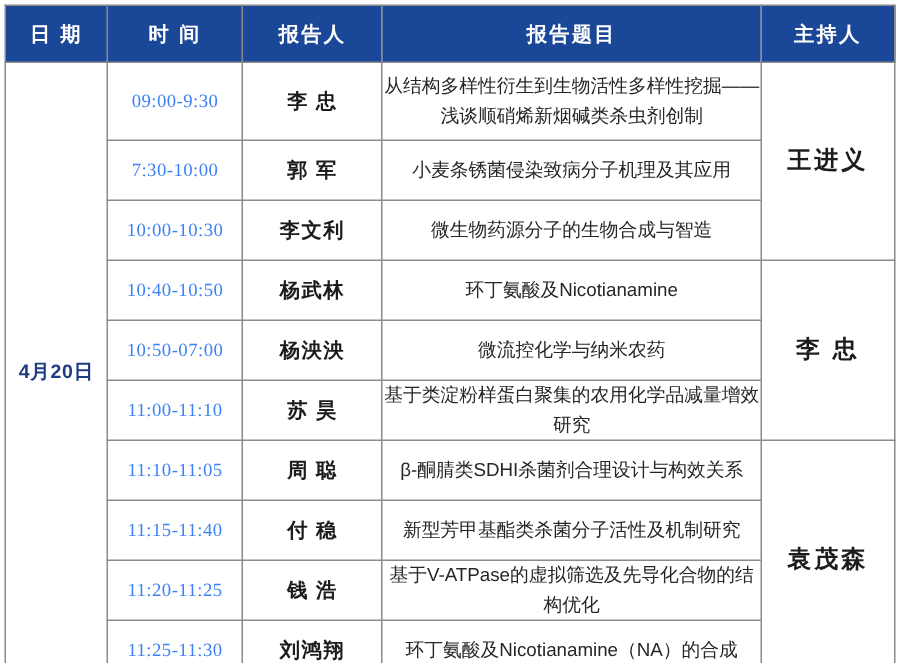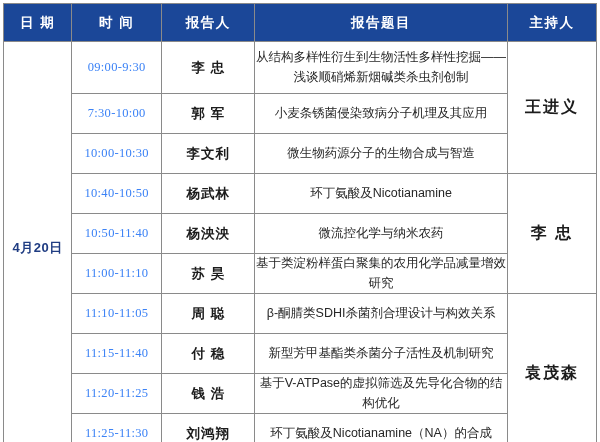--- a/index.html
+++ b/index.html
@@ -120,21 +120,21 @@
       <td class="speaker-cell">李文利</td>
       <td class="title-cell">微生物药源分子的生物合成与智造</td>
     </tr>
     <tr>
       <td class="time-cell">10:40-10:50</td>
       <td class="speaker-cell">杨武林</td>
       <td class="title-cell">环丁氨酸及Nicotianamine</td>
       <td class="host-cell" rowspan="3">李  忠</td>
     </tr>
     <tr>
-      <td class="time-cell">10:50-11:40</td>
+      <td class="time-cell">10:50-07:00</td>
       <td class="speaker-cell">杨泱泱</td>
       <td class="title-cell">微流控化学与纳米农药</td>
     </tr>
     <tr>
       <td class="time-cell">11:00-11:10</td>
       <td class="speaker-cell">苏  昊</td>
       <td class="title-cell">基于类淀粉样蛋白聚集的农用化学品减量增效研究</td>
     </tr>
     <tr>
       <td class="time-cell">11:10-11:05</td>

